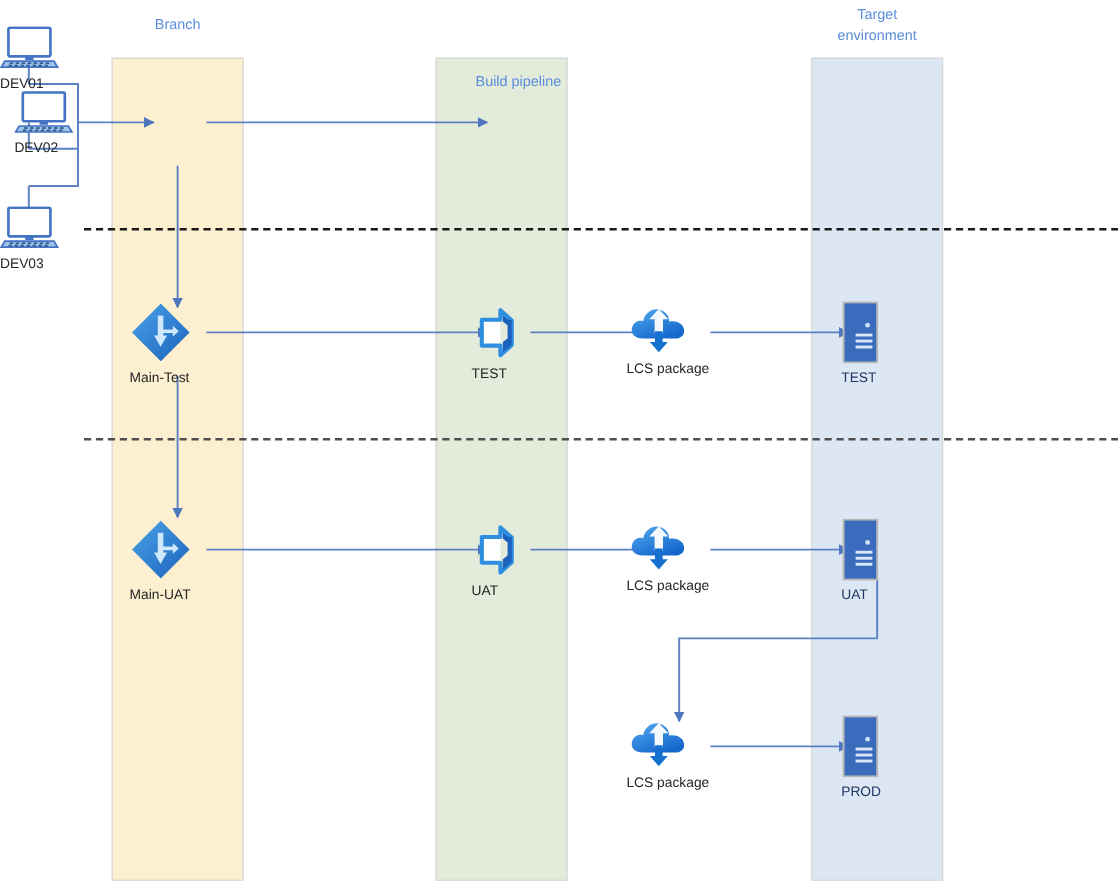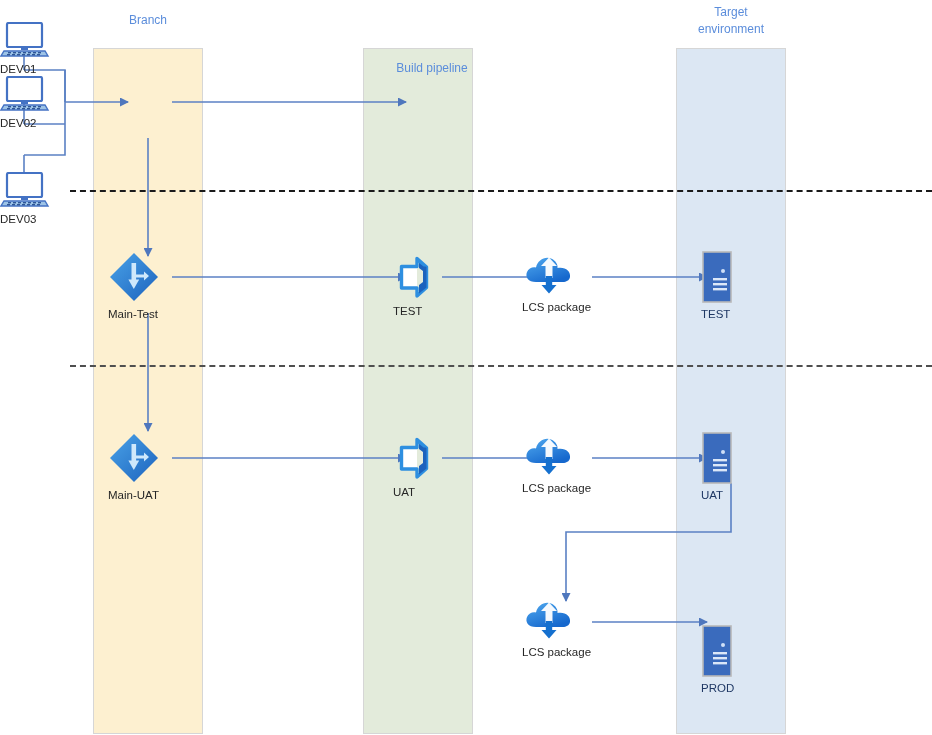--- a/index.html
+++ b/index.html
@@ -152,21 +152,21 @@
             <rect x="22" y="32" width="3" height="1.4"></rect>
           <rect x="27" y="32" width="3" height="1.4"></rect>
             <rect x="32" y="32" width="3" height="1.4"></rect>
           <rect x="37" y="32" width="3" height="1.4"></rect>
         </g>
       </svg>
     </span>
     <span class="caption">DEV01</span>
   </div>
 
-  <div class="node" style="left:0px; top:76px; width:52px;">
+  <div class="node" style="left:12px; top:76px; width:52px;">
     <span class="glyph">
       <svg width="50" height="36" viewBox="0 0 50 36" xmlns="http://www.w3.org/2000/svg">
         <rect x="7" y="1" width="35" height="24" rx="1.5" fill="#ffffff" stroke="#4472c4" stroke-width="2.2"></rect>
         <rect x="21" y="25" width="7" height="3" fill="#4472c4"></rect>
         <path d="M4,29 L45,29 L48,34 L1,34 Z" fill="#9dc3e6" stroke="#4472c4" stroke-width="1.4"></path>
         <g fill="#2f5597">
           <rect x="8" y="30" width="3" height="1.4"></rect>
             <rect x="13" y="30" width="3" height="1.4"></rect>
           <rect x="18" y="30" width="3" height="1.4"></rect>
             <rect x="23" y="30" width="3" height="1.4"></rect>
@@ -362,21 +362,21 @@
         <g fill="#dbe7f8">
           <rect x="12" y="27" width="14" height="2.4"></rect>
           <rect x="12" y="32" width="14" height="2.4"></rect>
           <rect x="12" y="37" width="14" height="2.4"></rect>
         </g>
       </svg>
     </span>
     <span class="caption">UAT</span>
   </div>
 
-  <div class="node env" style="left:701px; top:596px; width:60px;margin-top:29px;">
+  <div class="node env" style="left:701px; top:596px; width:60px;">
     <span class="glyph">
       <svg width="32" height="52" viewBox="0 0 32 52" xmlns="http://www.w3.org/2000/svg">
         <rect x="2" y="1" width="28" height="50" fill="#3a6bbd" stroke="#b8b8b8" stroke-width="1.6"></rect>
         <circle cx="22" cy="20" r="2" fill="#cfe0f7"></circle>
         <g fill="#dbe7f8">
           <rect x="12" y="27" width="14" height="2.4"></rect>
           <rect x="12" y="32" width="14" height="2.4"></rect>
           <rect x="12" y="37" width="14" height="2.4"></rect>
         </g>
       </svg>

